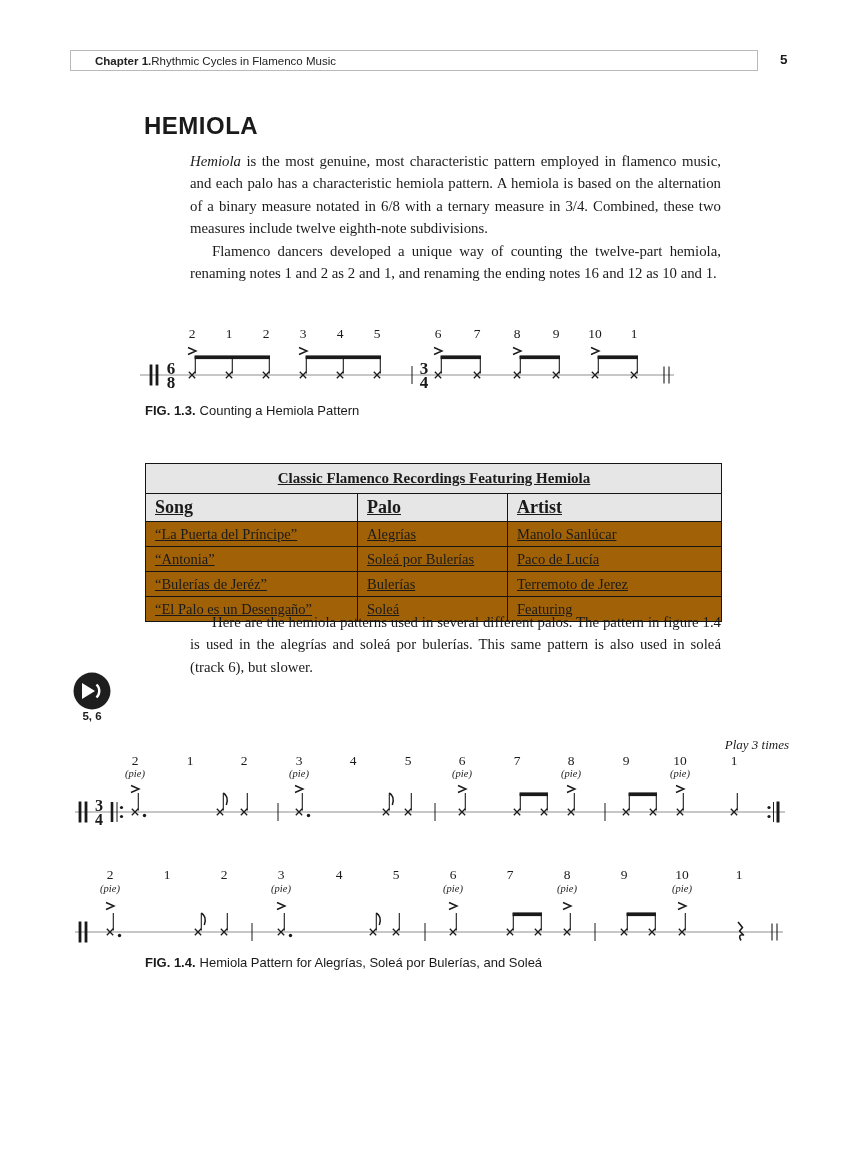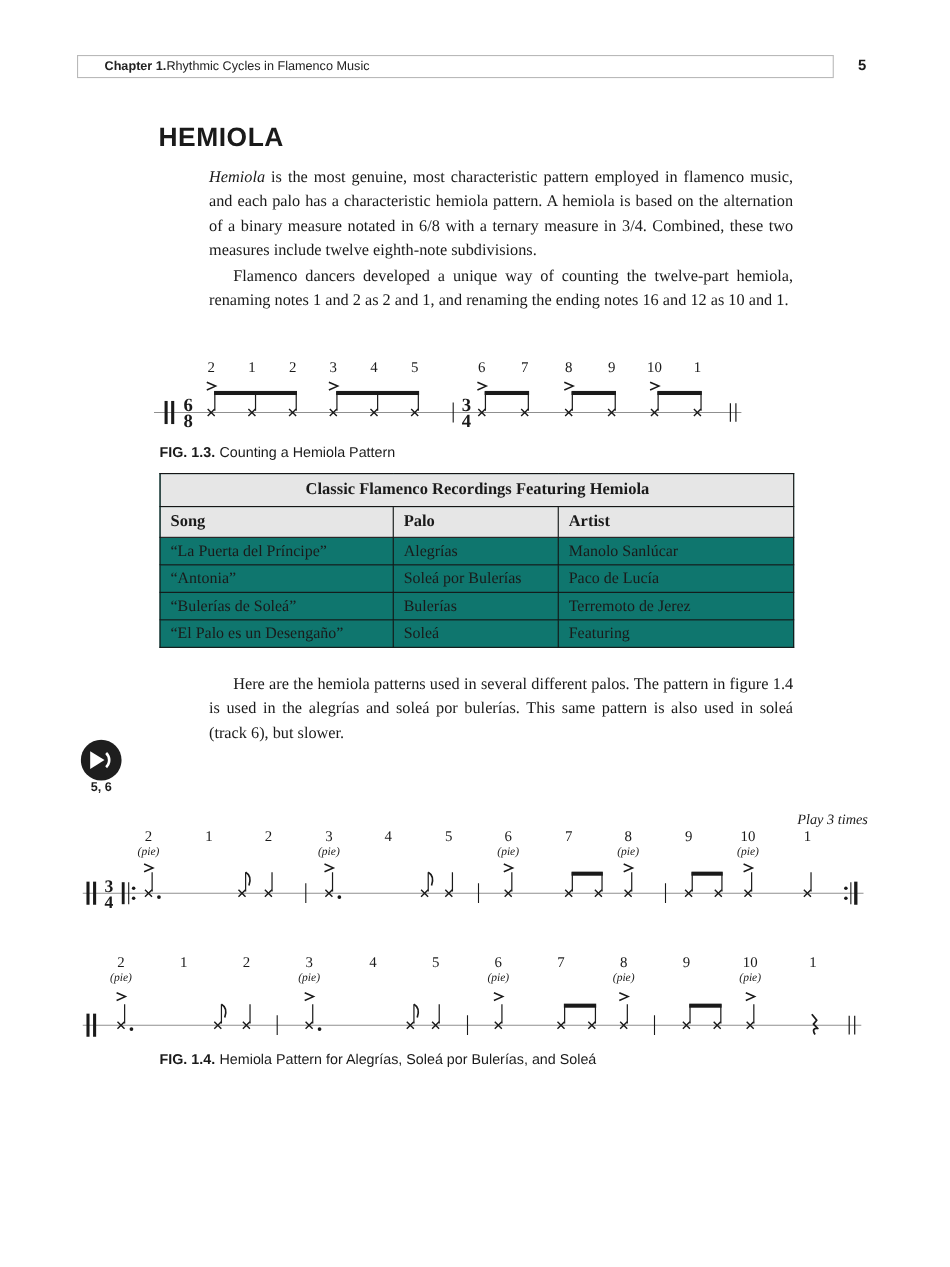--- a/index.html
+++ b/index.html
@@ -19,24 +19,24 @@
   #body-block{top:150px;}
   #para3-block{top:611px;}
   .fig-caption{font-family:"Liberation Sans",sans-serif;font-size:13px;white-space:nowrap;}
   .fig-caption b{font-weight:bold;}
   .fig-caption span{margin-left:4px;}
   #fig13-caption{left:145px;top:403px;}
   #fig14-caption{left:145px;top:955px;}
   #fig13-stave{left:140px;top:322px;}
   #fig14-stave1{left:75px;top:738px;}
   #fig14-stave2{left:75px;top:858px;}
-  #rec-table{left:145px;top:430px;border-collapse:collapse;font-size:14.5px;background:#0f766e;}
+  #rec-table{left:145px;top:463px;border-collapse:collapse;font-size:14.5px;background:#a16207;text-decoration:underline;}
   #rec-table td,#rec-table th{border:1.4px solid #151515;padding:0 8px 0 9px;text-align:left;}
   #rec-table .t-title{height:29px;background:#e6e6e6;text-align:center;font-weight:bold;font-size:15px;}
-  #rec-table th{height:27px;background:#e6e6e6;font-weight:bold;font-size:15px;}
+  #rec-table th{height:27px;background:#e6e6e6;font-weight:bold;font-size:18px;}
   #rec-table td{height:24px;}
   #audio-icon{left:73px;top:672px;width:38px;height:38px;}
   #audio-label{left:70px;top:710px;width:44px;text-align:center;
       font-family:"Liberation Sans",sans-serif;font-weight:bold;font-size:11.5px;}
 </style>
 </head>
 <body>
 
 <div class="abs" id="header-box">
   <b>Chapter 1.</b>
@@ -132,21 +132,21 @@
       <td>“La Puerta del Príncipe”</td>
       <td>Alegrías</td>
       <td>Manolo Sanlúcar</td>
     </tr>
     <tr>
       <td>“Antonia”</td>
       <td>Soleá por Bulerías</td>
       <td>Paco de Lucía</td>
     </tr>
     <tr>
-      <td>“Bulerías de Soleá”</td>
+      <td>“Bulerías de Jeréz”</td>
       <td>Bulerías</td>
       <td>Terremoto de Jerez</td>
     </tr>
     <tr>
       <td>“El Palo es un Desengaño”</td>
       <td>Soleá</td>
       <td>Featuring</td>
     </tr>
   </tbody>
 </table>

